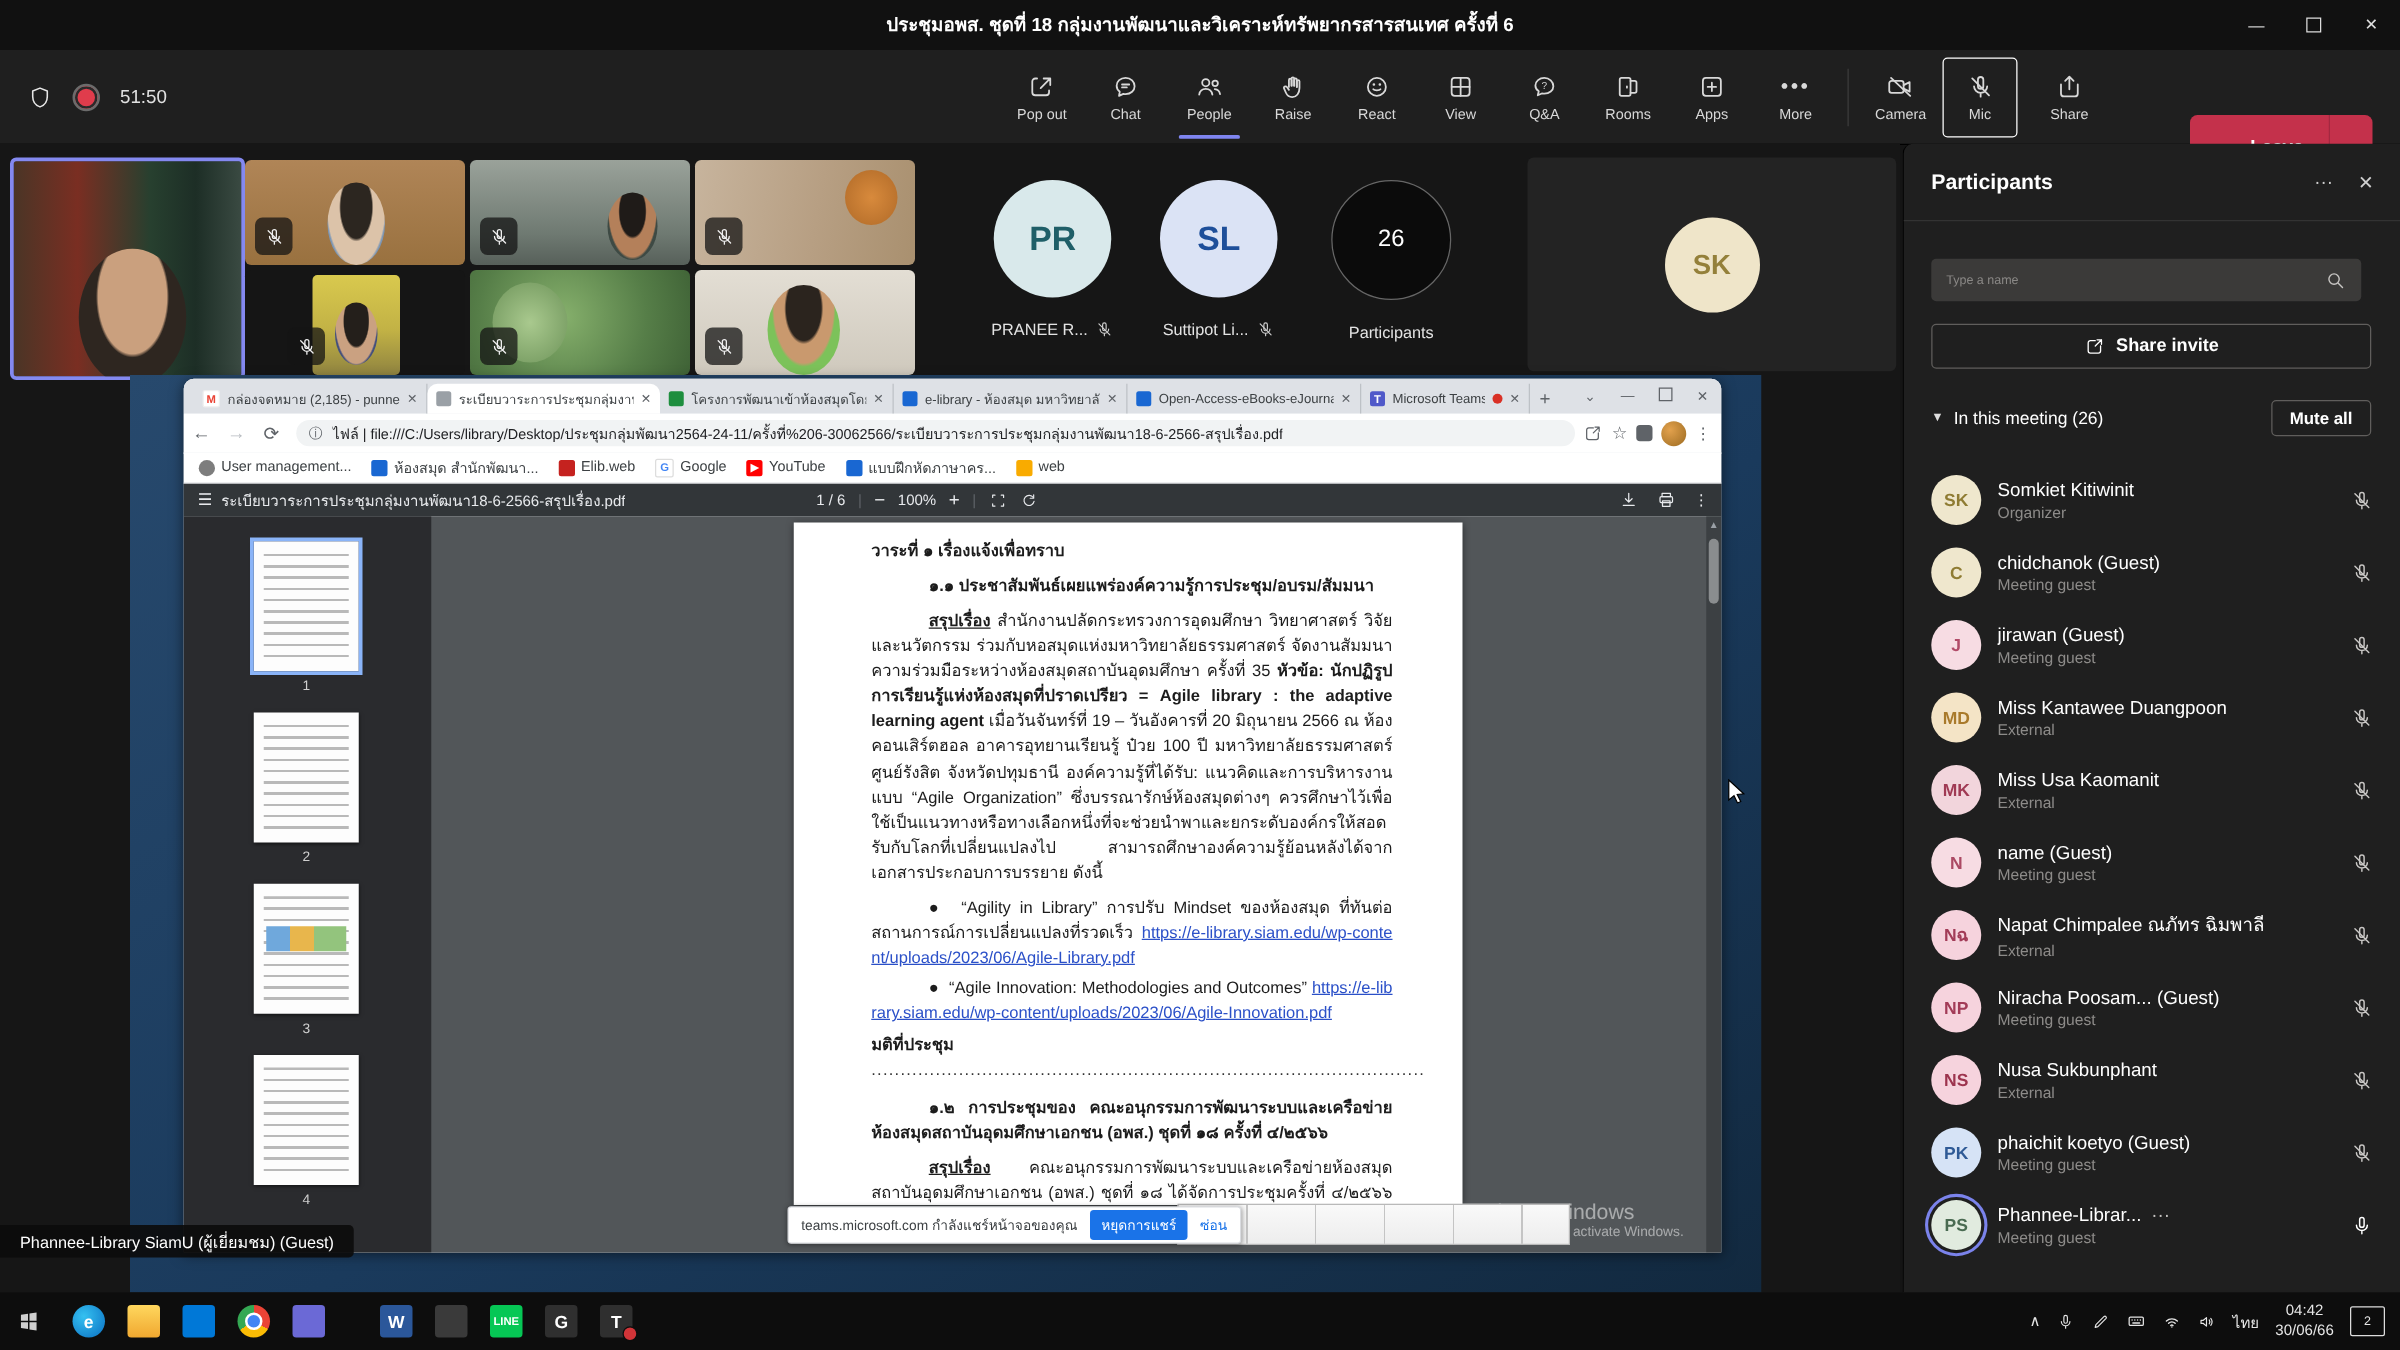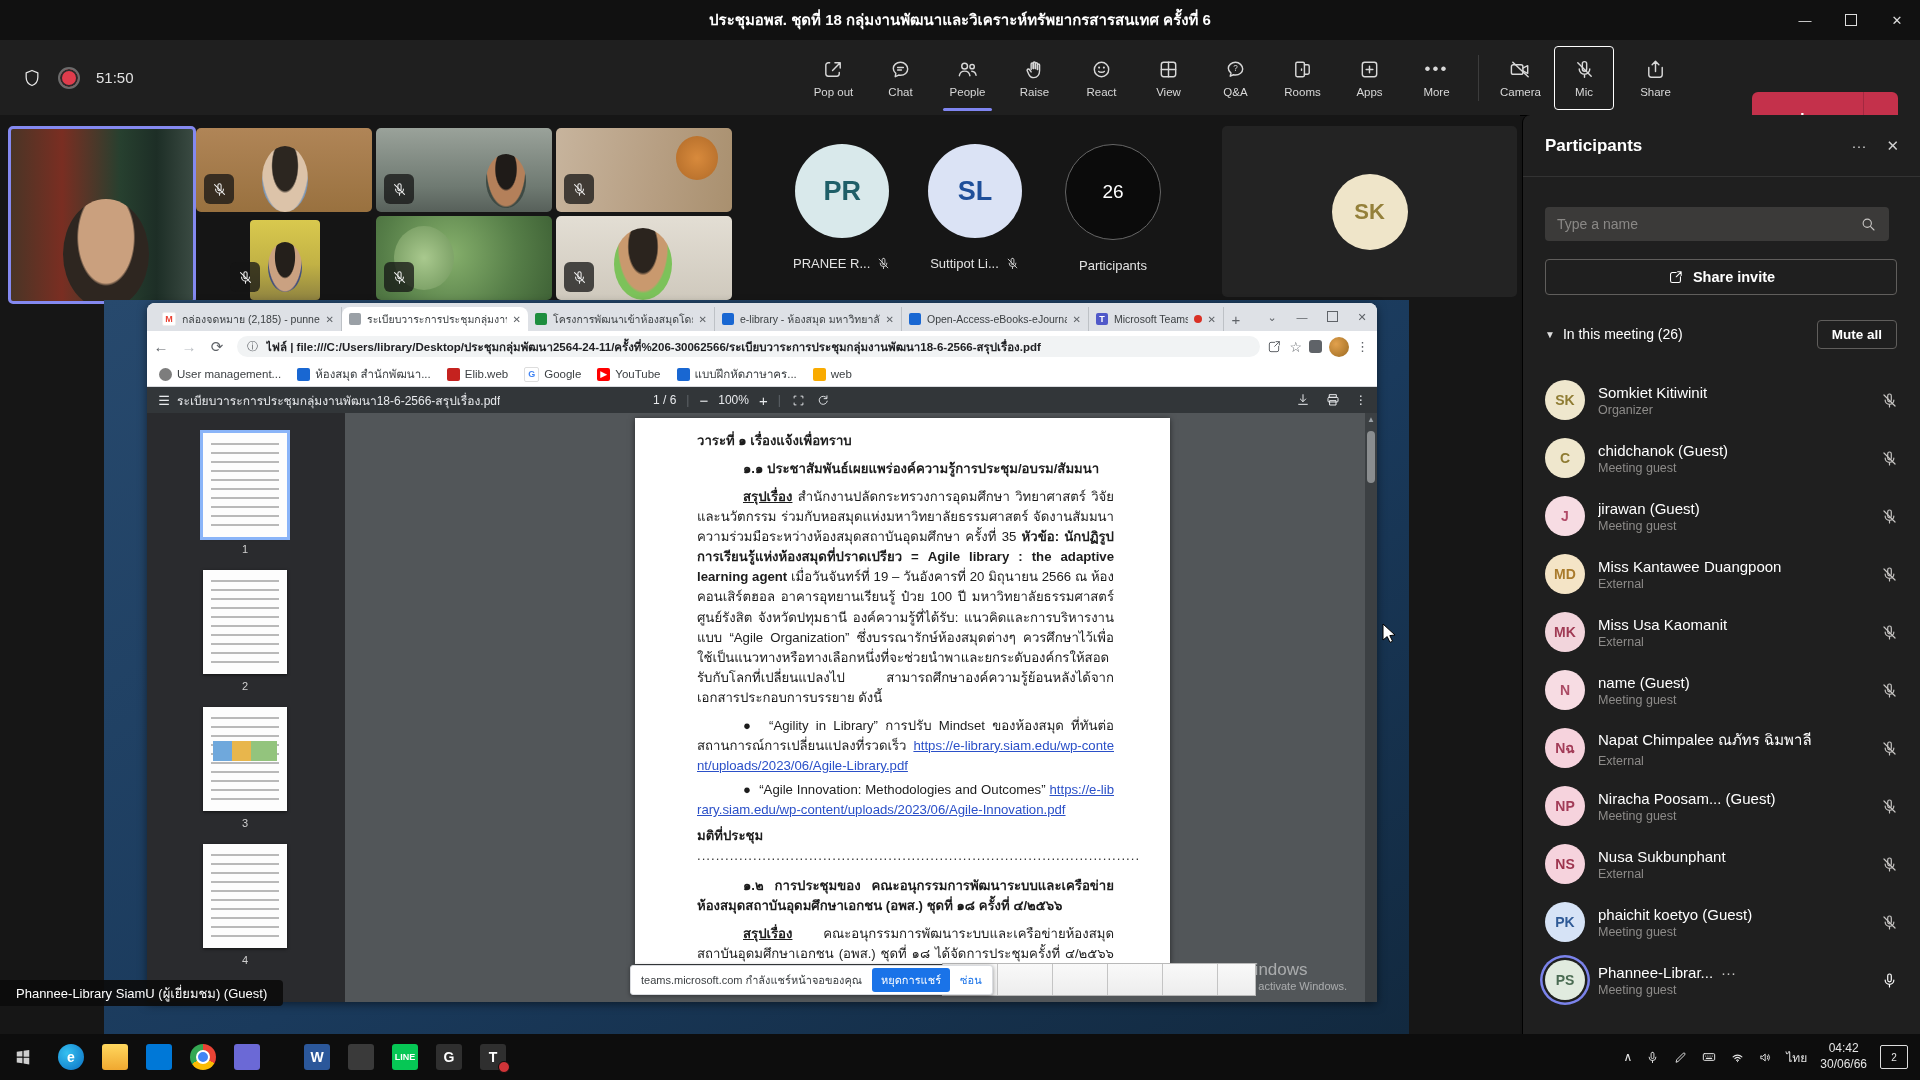--- a/index.html
+++ b/index.html
@@ -48,21 +48,21 @@
   .tab.active{background:#fff;border-radius:8px 8px 0 0;border-right:none;position:relative;}
   .tab .tlabel{flex:1;overflow:hidden;white-space:nowrap;text-overflow:clip;}
   .tab .tx{color:#5f6368;font-size:10px;flex:none;}
   .fav{width:12px;height:12px;border-radius:2px;flex:none;display:flex;align-items:center;justify-content:center;font-size:9px;font-weight:bold;color:#fff;}
   .newtab{width:24px;height:24px;display:flex;align-items:center;justify-content:center;color:#5f6368;font-size:15px;}
   .cwctl{margin-left:auto;display:flex;align-items:center;height:28px;color:#5f6368;}
   .cwctl>div{width:30px;text-align:center;font-size:11px;}
   .addrbar{position:absolute;left:0;top:28px;width:1230px;height:31px;background:#fff;display:flex;align-items:center;border-bottom:1px solid #e8eaed;}
   .navic{color:#5f6368;font-size:15px;width:28px;text-align:center;}
   .omnibox{flex:1;height:21px;background:#f1f3f4;border-radius:11px;margin:0 6px;display:flex;align-items:center;padding:0 10px;gap:8px;min-width:0;}
-  .omnibox .url{font-size:11.5px;color:#202124;white-space:nowrap;overflow:hidden;font-weight:bold;}
+  .omnibox .url{font-size:11.5px;color:#202124;white-space:nowrap;overflow:hidden;}
   .addr-right{display:flex;align-items:center;gap:7px;padding-right:8px;color:#5f6368;}
   .avatar-sm{width:20px;height:20px;border-radius:50%;background:radial-gradient(circle at 35% 35%,#e2a14d,#9c6b21);}
   .bmbar{position:absolute;left:0;top:59px;width:1230px;height:25px;background:#fff;display:flex;align-items:center;gap:16px;padding-left:12px;border-bottom:1px solid #dadce0;box-sizing:border-box;}
   .bm{display:flex;align-items:center;gap:5px;font-size:11.5px;color:#3c4043;white-space:nowrap;}
   .bmic{width:13px;height:13px;border-radius:2px;flex:none;display:flex;align-items:center;justify-content:center;color:#fff;font-size:9px;font-weight:bold;}
   
   .pdfbar{position:absolute;left:0;top:84px;width:1230px;height:26px;background:#323639;color:#e8eaed;display:flex;align-items:center;font-size:12px;}
   .pdfbar .seg{display:flex;align-items:center;gap:10px;}
   .pdficon{color:#e8eaed;font-size:13px;width:26px;text-align:center;}
   .pdfbody{position:absolute;left:0;top:110px;width:1230px;height:589px;background:#525659;overflow:hidden;}
@@ -86,21 +86,21 @@
   .stopbtn{background:#1a73e8;color:#fff;font-size:11px;border-radius:3px;padding:3px 9px;white-space:nowrap;}
   .hidebtn{color:#1a73e8;font-size:11px;white-space:nowrap;}
   .gridstrip{position:absolute;left:838px;top:663px;width:312px;height:31px;background:#f6f6f6;border:1px solid #b9b9b9;background-image:repeating-linear-gradient(90deg,transparent 0 54px,#c4c4c4 54px 55px),linear-gradient(#f9f9f9,#ededed);}
   
   .presenter{position:absolute;left:0;top:865px;height:26px;background:rgba(12,12,12,.92);display:flex;align-items:center;padding:0 16px;font-size:13px;color:#fff;border-radius:0 4px 4px 0;z-index:5;}
   
   .panel{left:1522px;top:115px;width:398px;height:919px;background:#1f1f1f;border-radius:8px 0 0 0;border-left:1px solid #000;}
   .phead{position:absolute;left:0;top:0;width:100%;height:62px;display:flex;align-items:center;padding:0 22px;box-sizing:border-box;border-bottom:1px solid #333;}
   .phead .ptitle{font-size:17px;font-weight:bold;color:#fff;}
   .phead .hic{margin-left:auto;display:flex;gap:20px;color:#d0d0d0;font-size:15px;}
-  .psearch{position:absolute;left:22px;top:92px;width:344px;height:34px;background:#3b3a39;border-radius:4px;display:flex;align-items:center;padding:0 12px;box-sizing:border-box;color:#8a8886;font-size:14px;}
+  .psearch{position:absolute;left:22px;top:92px;width:344px;height:34px;background:#3b3a39;border-radius:4px;display:flex;align-items:center;padding:0 12px;box-sizing:border-box;color:#8a8886;font-size:10px;}
   .psearch svg{margin-left:auto;width:18px;height:18px;color:#c8c6c4;}
   .invitebtn{position:absolute;left:22px;top:144px;width:352px;height:36px;border:1px solid #605e5c;border-radius:4px;display:flex;align-items:center;justify-content:center;gap:9px;font-size:14.5px;font-weight:bold;color:#fff;box-sizing:border-box;}
   .invitebtn svg{width:17px;height:17px;}
   .sectrow{position:absolute;left:22px;top:202px;width:352px;height:34px;display:flex;align-items:center;gap:8px;color:#fff;font-size:14px;}
   .chev{font-size:10px;color:#ddd;}
   .muteall{margin-left:auto;border:1px solid #605e5c;border-radius:4px;padding:6px 14px;font-size:13.5px;font-weight:bold;color:#fff;}
   .plist{position:absolute;left:0;top:256px;width:398px;height:663px;overflow:hidden;}
   .prow{height:58px;display:flex;align-items:center;padding:0 22px;gap:13px;}
   .pav{width:40px;height:40px;border-radius:50%;display:flex;align-items:center;justify-content:center;font-size:14px;font-weight:bold;flex:none;}
   .pav.speaking{box-shadow:0 0 0 2.5px #1f1f1f,0 0 0 5px #7b83eb;}

